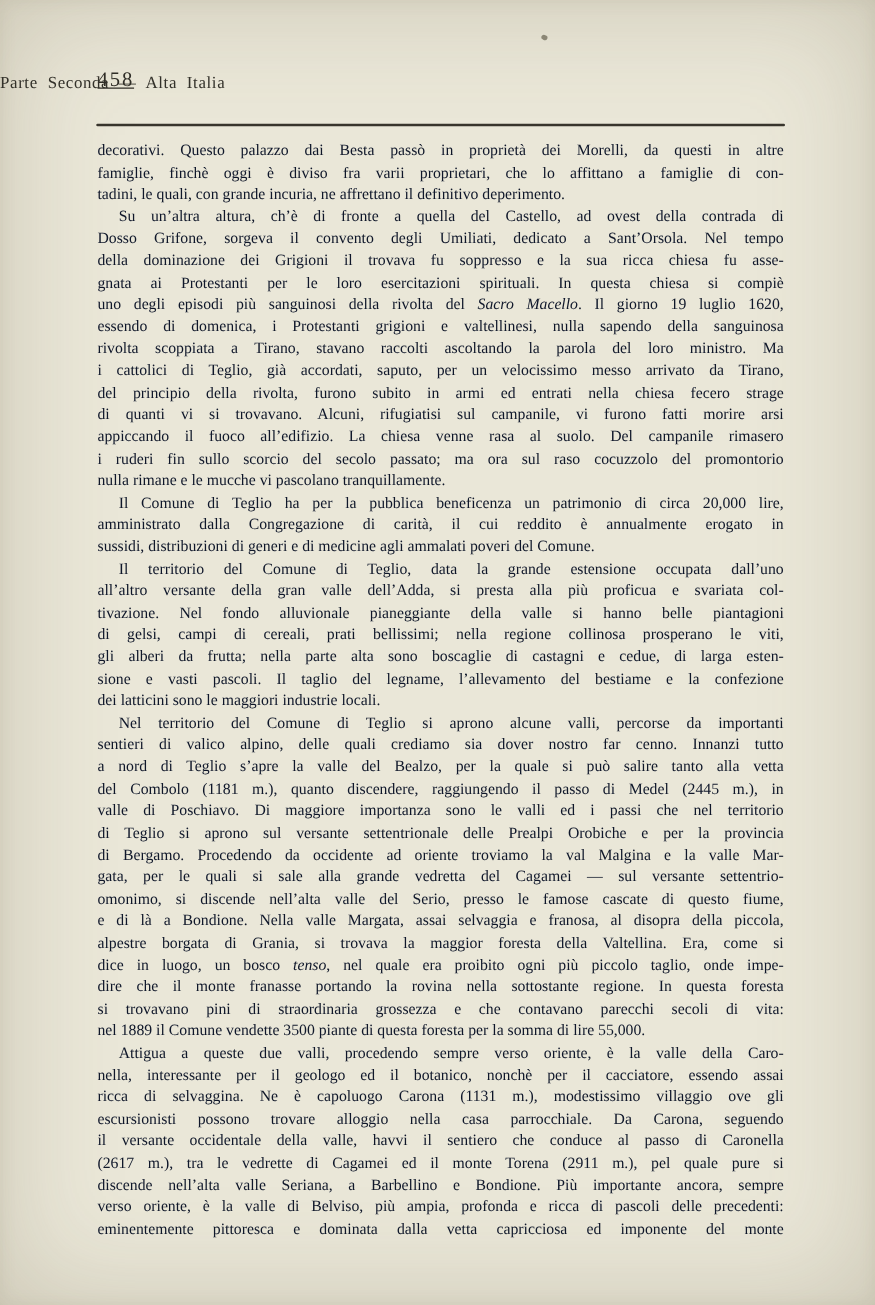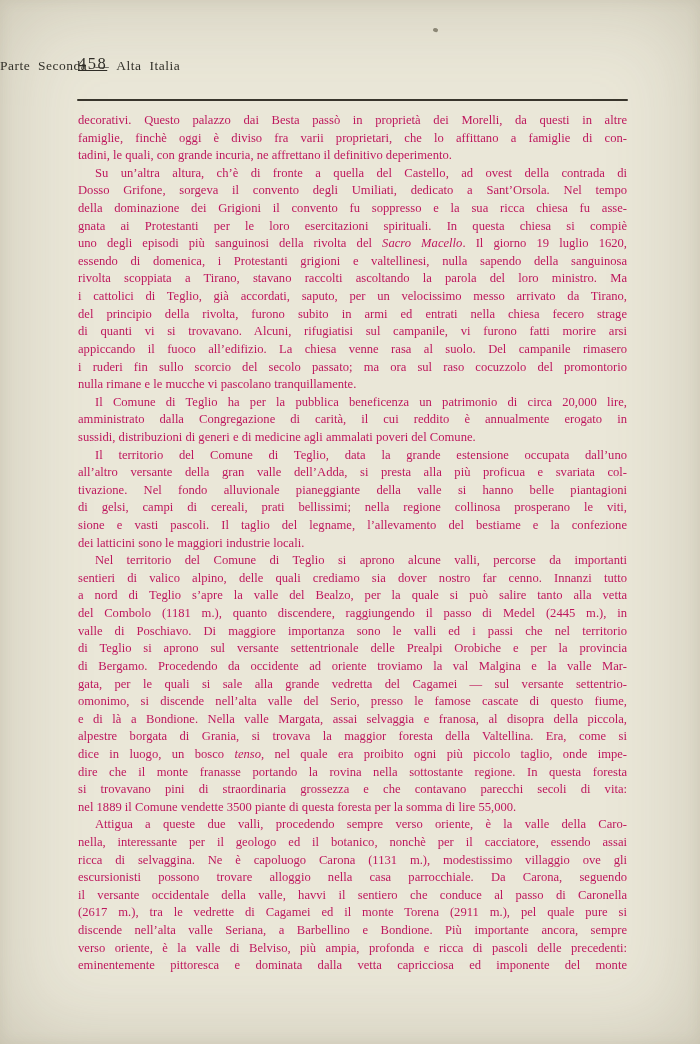--- a/index.html
+++ b/index.html
@@ -60,21 +60,21 @@
     border-radius: 60% 40% 55% 45%;
     transform: rotate(25deg);
   }
   .text-body {
     position: absolute;
     left: 78px;
     top: 112px;
     width: 549px;
     font-size: 12.6px;
     line-height: 17.62px;
-    color: #be185d;
+    color: #0f172a;
   }
   .line {
     height: 17.62px;
     text-align: justify;
     text-align-last: justify;
     white-space: normal;
   }
   .line.first-indent {
     text-indent: 17px;
   }
@@ -100,21 +100,21 @@
 
 <div class="text-body">
     <div>
       <div class="line">decorativi. Questo palazzo dai Besta passò in proprietà dei Morelli, da questi in altre</div>
       <div class="line">famiglie, finchè oggi è diviso fra varii proprietari, che lo affittano a famiglie di con-</div>
       <div class="line para-end">tadini, le quali, con grande incuria, ne affrettano il definitivo deperimento.</div>
     </div>
     <div>
       <div class="line first-indent">Su un’altra altura, ch’è di fronte a quella del Castello, ad ovest della contrada di</div>
       <div class="line">Dosso Grifone, sorgeva il convento degli Umiliati, dedicato a Sant’Orsola. Nel tempo</div>
-      <div class="line">della dominazione dei Grigioni il convento fu soppresso e la sua ricca chiesa fu asse-</div>
+      <div class="line">della dominazione dei Grigioni il trovava fu soppresso e la sua ricca chiesa fu asse-</div>
       <div class="line">gnata ai Protestanti per le loro esercitazioni spirituali. In questa chiesa si compiè</div>
       <div class="line">uno degli episodi più sanguinosi della rivolta del <i>Sacro Macello</i>. Il giorno 19 luglio 1620,</div>
       <div class="line">essendo di domenica, i Protestanti grigioni e valtellinesi, nulla sapendo della sanguinosa</div>
       <div class="line">rivolta scoppiata a Tirano, stavano raccolti ascoltando la parola del loro ministro. Ma</div>
       <div class="line">i cattolici di Teglio, già accordati, saputo, per un velocissimo messo arrivato da Tirano,</div>
       <div class="line">del principio della rivolta, furono subito in armi ed entrati nella chiesa fecero strage</div>
       <div class="line">di quanti vi si trovavano. Alcuni, rifugiatisi sul campanile, vi furono fatti morire arsi</div>
       <div class="line">appiccando il fuoco all’edifizio. La chiesa venne rasa al suolo. Del campanile rimasero</div>
       <div class="line">i ruderi fin sullo scorcio del secolo passato; ma ora sul raso cocuzzolo del promontorio</div>
       <div class="line para-end">nulla rimane e le mucche vi pascolano tranquillamente.</div>
@@ -122,20 +122,21 @@
     <div>
       <div class="line first-indent">Il Comune di Teglio ha per la pubblica beneficenza un patrimonio di circa 20,000 lire,</div>
       <div class="line">amministrato dalla Congregazione di carità, il cui reddito è annualmente erogato in</div>
       <div class="line para-end">sussidi, distribuzioni di generi e di medicine agli ammalati poveri del Comune.</div>
     </div>
     <div>
       <div class="line first-indent">Il territorio del Comune di Teglio, data la grande estensione occupata dall’uno</div>
       <div class="line">all’altro versante della gran valle dell’Adda, si presta alla più proficua e svariata col-</div>
       <div class="line">tivazione. Nel fondo alluvionale pianeggiante della valle si hanno belle piantagioni</div>
       <div class="line">di gelsi, campi di cereali, prati bellissimi; nella regione collinosa prosperano le viti,</div>
+      <div class="line">gli alberi da frutta; nella parte alta sono boscaglie di castagni e cedue, di larga esten-</div>
       <div class="line">sione e vasti pascoli. Il taglio del legname, l’allevamento del bestiame e la confezione</div>
       <div class="line para-end">dei latticini sono le maggiori industrie locali.</div>
     </div>
     <div>
       <div class="line first-indent">Nel territorio del Comune di Teglio si aprono alcune valli, percorse da importanti</div>
       <div class="line">sentieri di valico alpino, delle quali crediamo sia dover nostro far cenno. Innanzi tutto</div>
       <div class="line">a nord di Teglio s’apre la valle del Bealzo, per la quale si può salire tanto alla vetta</div>
       <div class="line">del Combolo (1181 m.), quanto discendere, raggiungendo il passo di Medel (2445 m.), in</div>
       <div class="line">valle di Poschiavo. Di maggiore importanza sono le valli ed i passi che nel territorio</div>
       <div class="line">di Teglio si aprono sul versante settentrionale delle Prealpi Orobiche e per la provincia</div>

